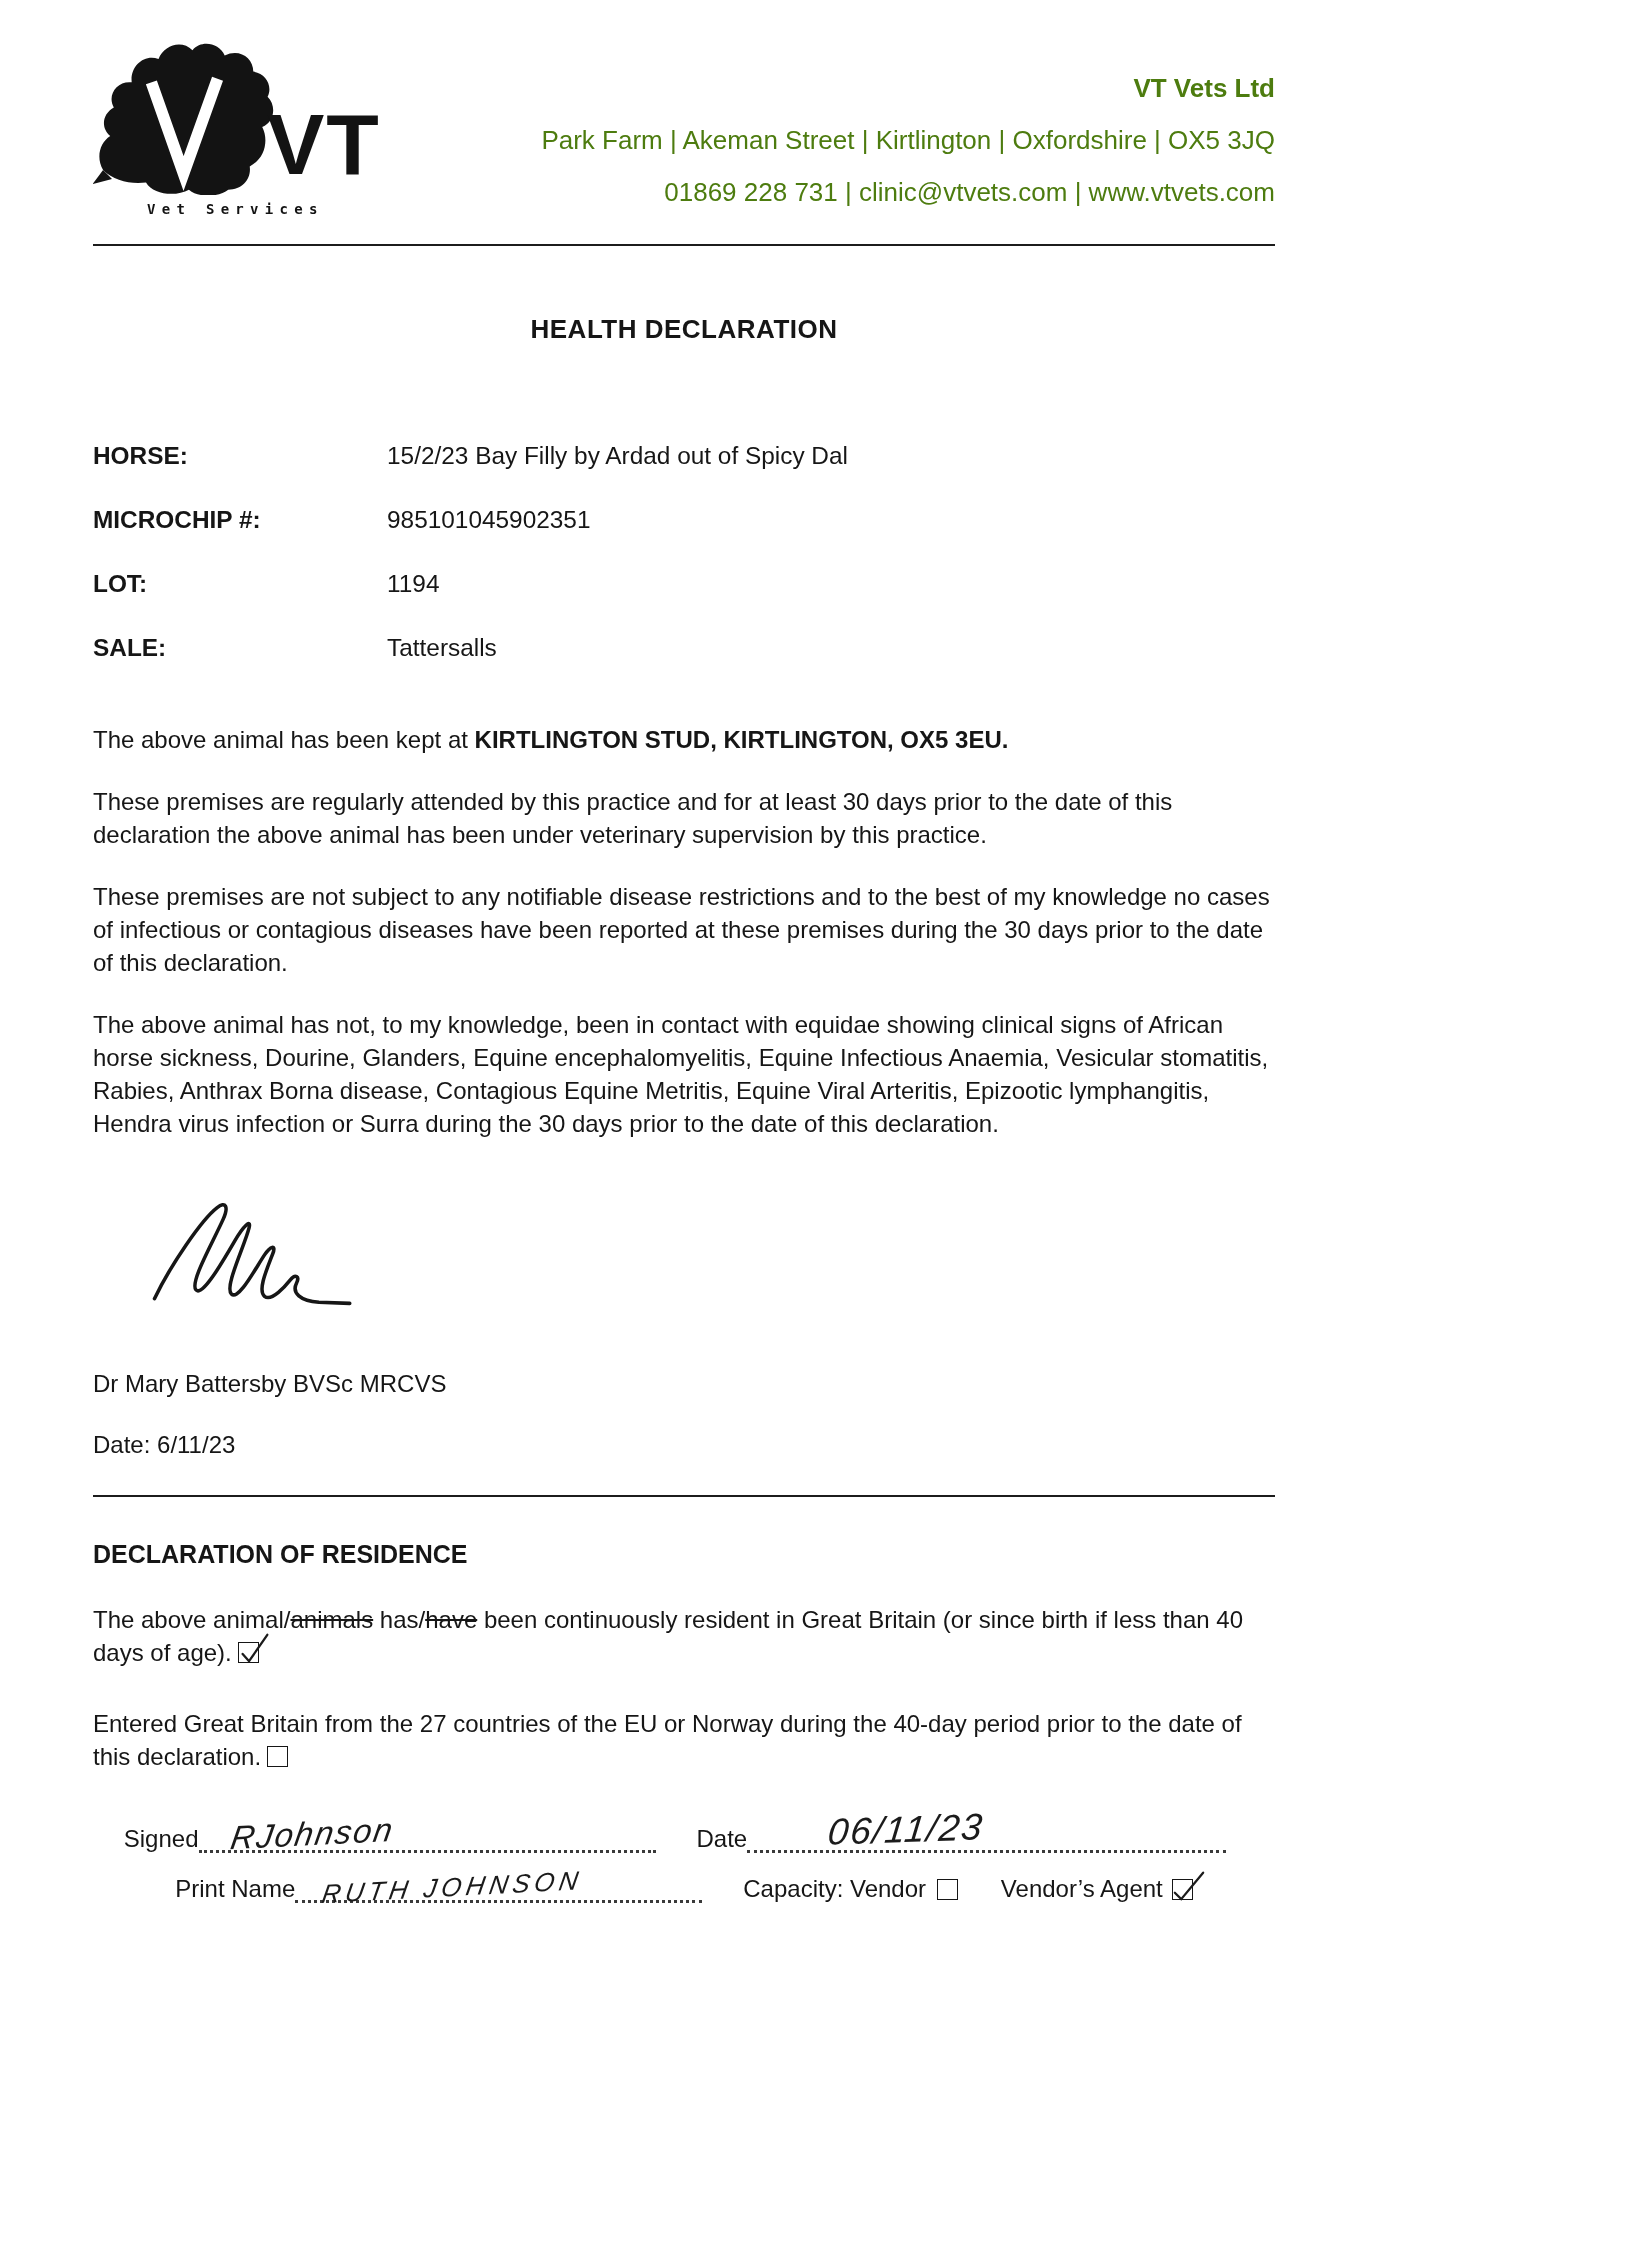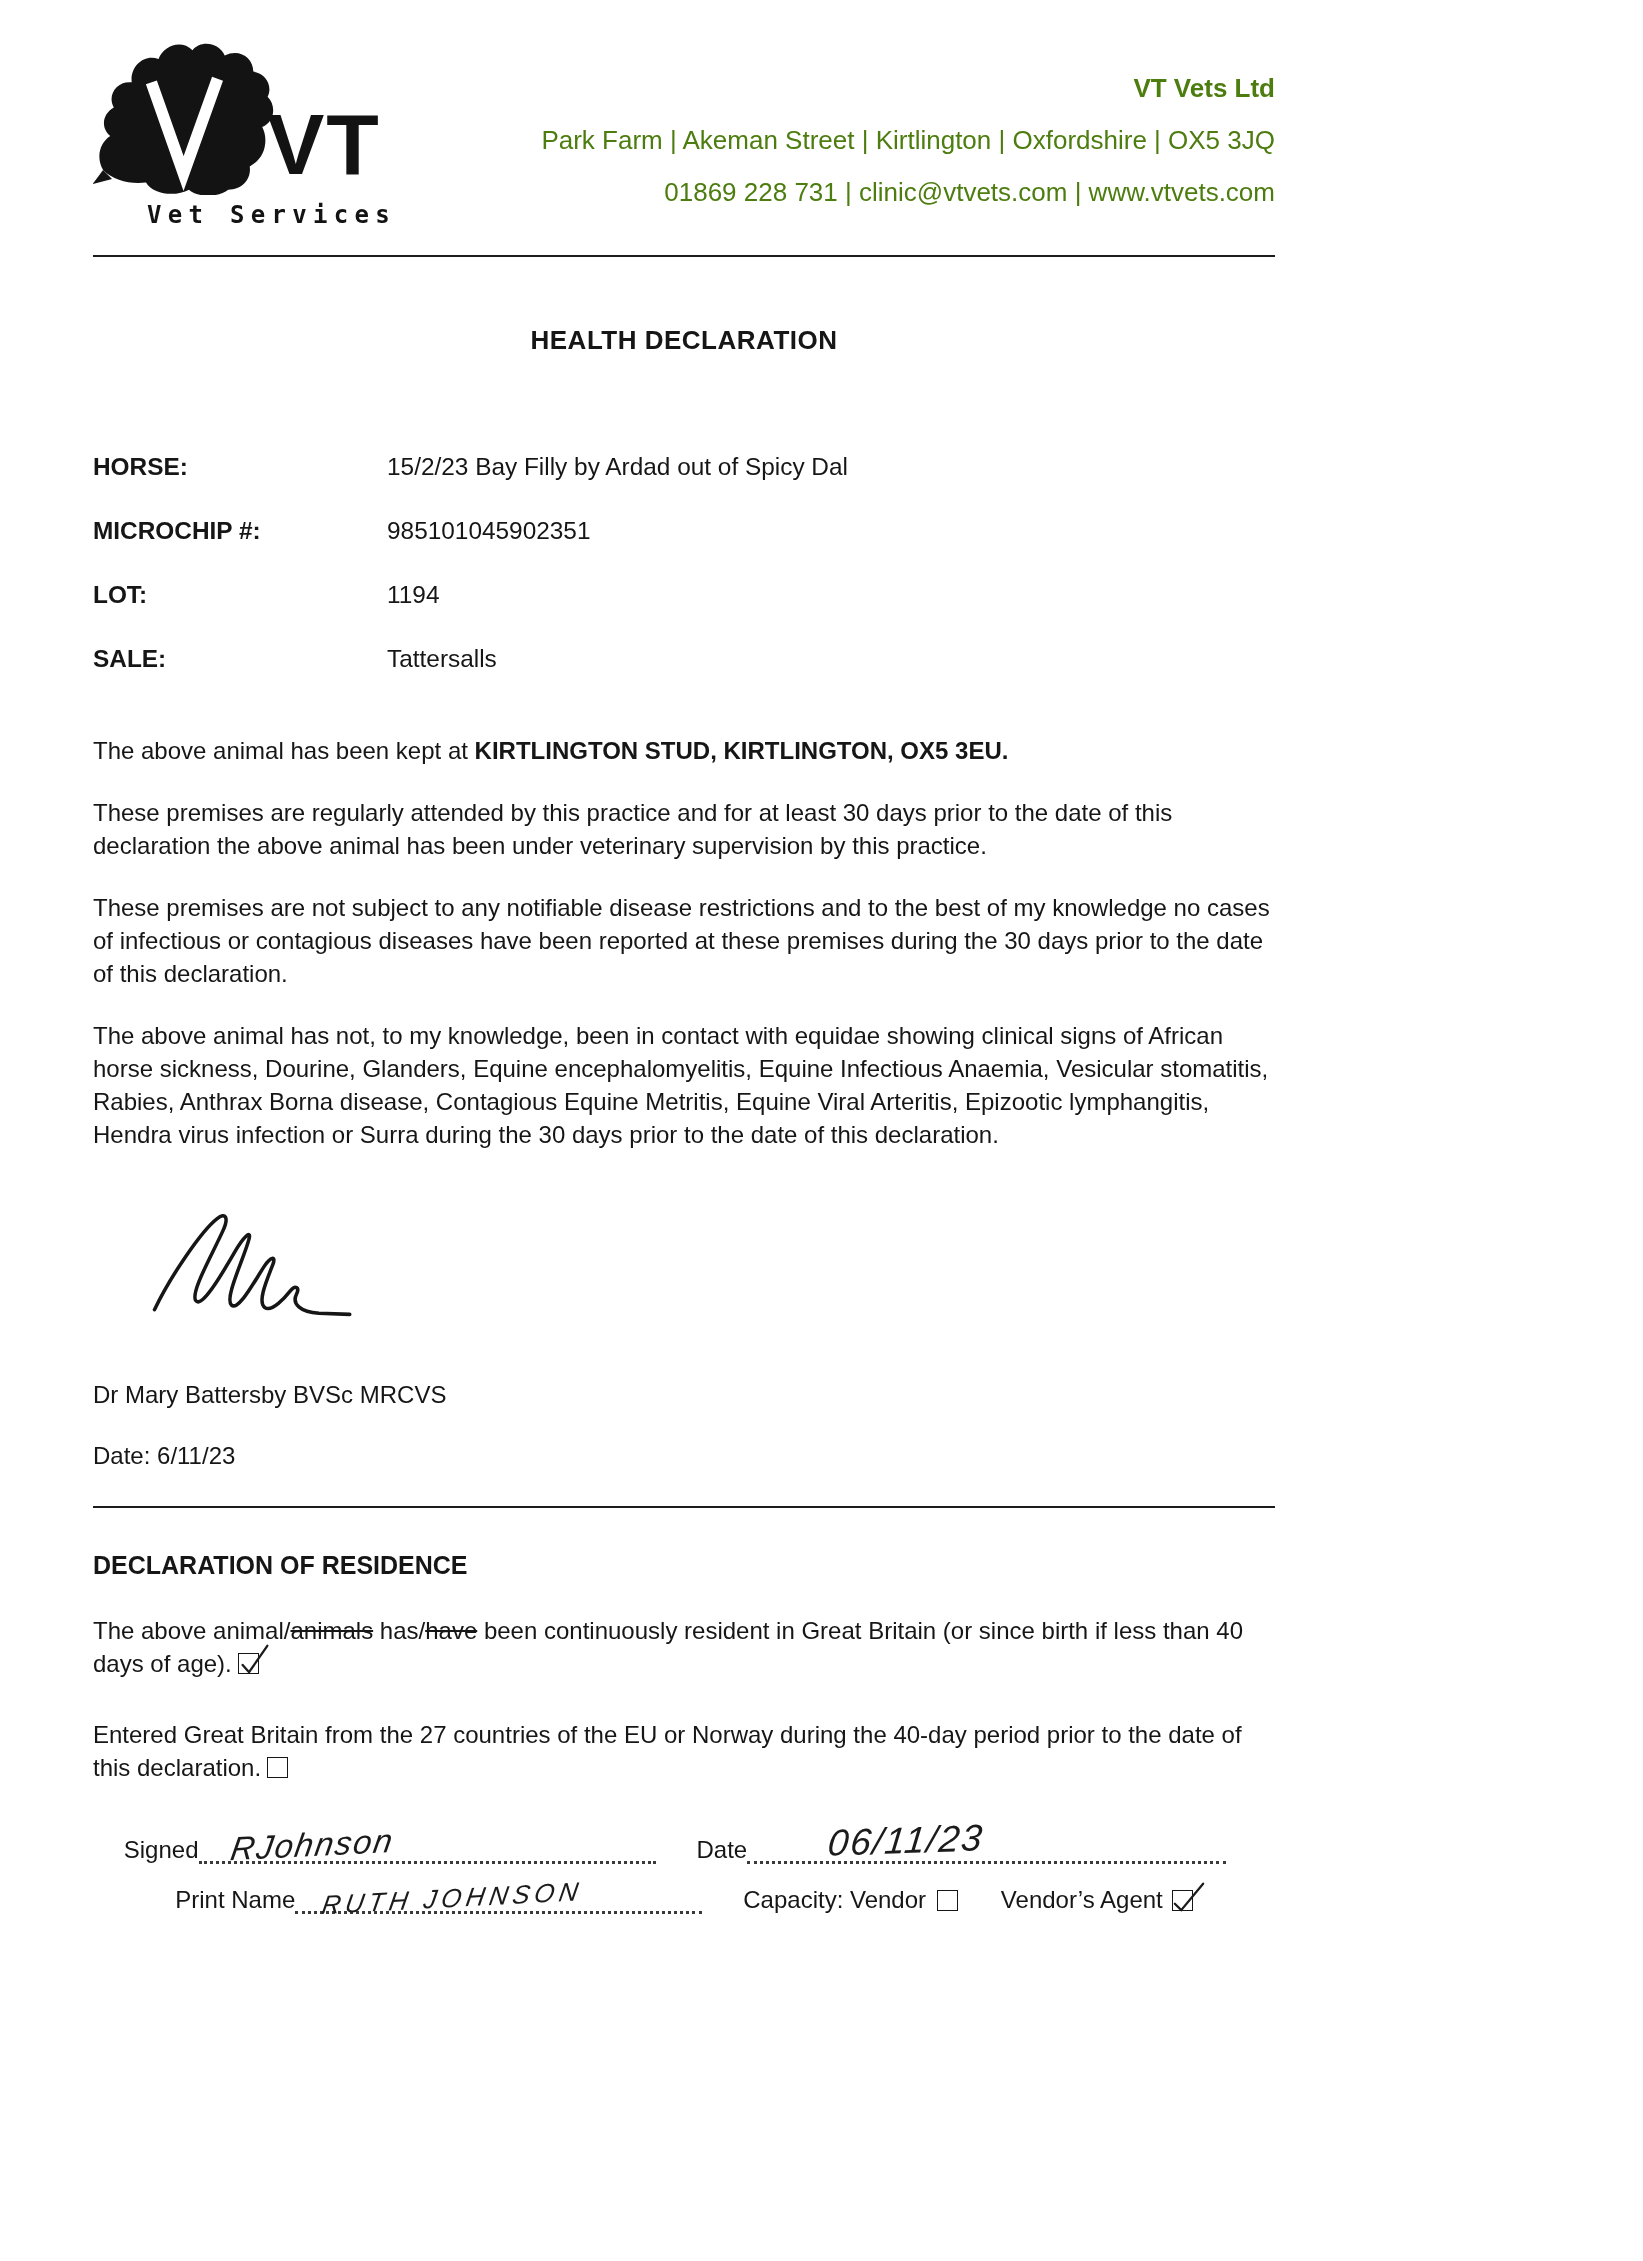--- a/index.html
+++ b/index.html
@@ -19,21 +19,21 @@
   .header { display: flex; justify-content: space-between; align-items: flex-start; }
   .logo { width: 344px; }
   .logo-row { display: flex; align-items: flex-end; }
   .horse-svg { width: 199px; height: 152px; display: block; }
   .logo-vt {
     font-size: 86px; font-weight: bold; line-height: 1;
     letter-spacing: 1.8px; margin-left: -25px; margin-bottom: 8.1px; color: #131313;
   }
   .logo-sub {
     font-family: "DejaVu Sans Mono", monospace; font-weight: bold;
-    font-size: 24px; letter-spacing: 6.3px; margin-top: 6.3px; padding-left: 54px; color: #131313;
+    font-size: 14px; letter-spacing: 6.3px; margin-top: 6.3px; padding-left: 54px; color: #131313;
   }
   .header-text { text-align: right; font-size: 26px; line-height: 52px; padding-top: 19px; color: #4d7c0f; }
   .company { font-weight: bold; }
 
   .rule { border-top: 2.7px solid #1c1c1c; margin-top: 26px; }
   .rule2 { border-top: 2.3px solid #1c1c1c; margin-top: 36px; }
 
   
   .title { text-align: center; font-weight: bold; font-size: 26px; margin-top: 68px; letter-spacing: 0.5px; }
 

